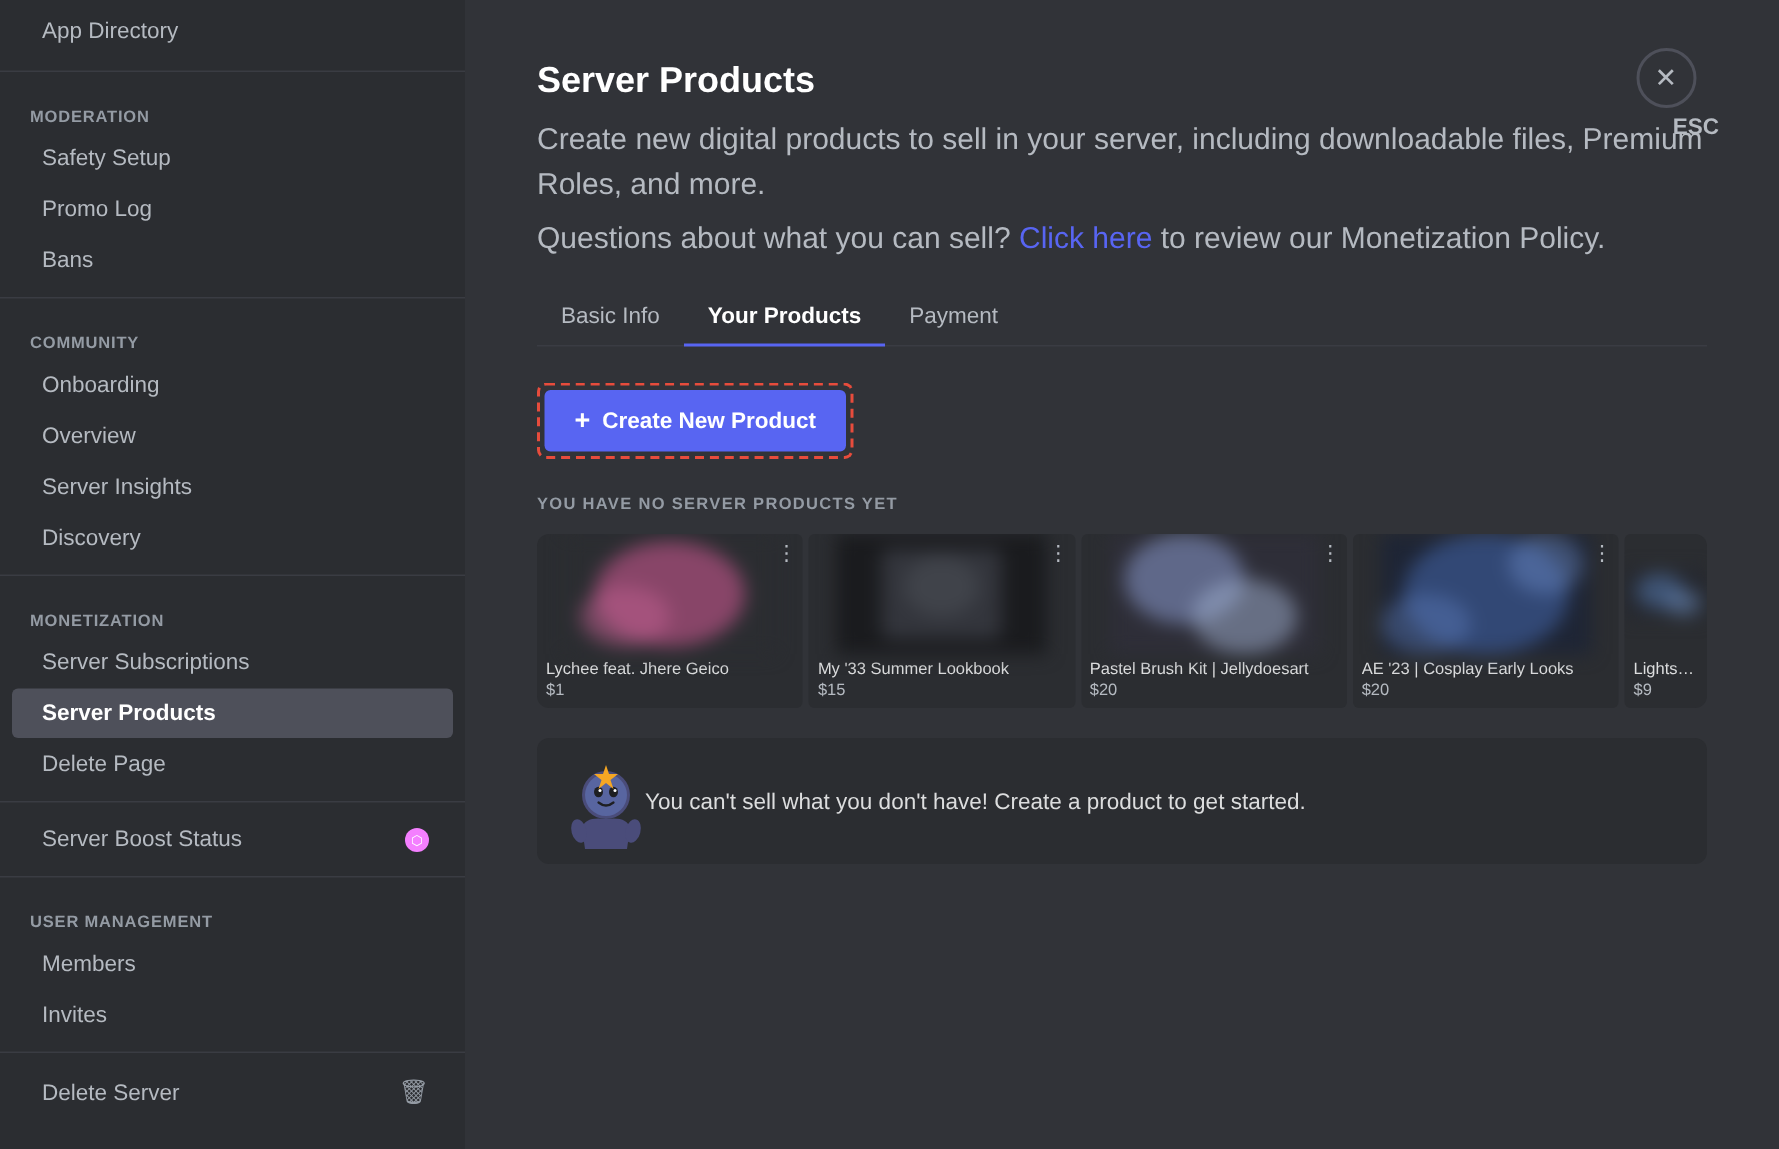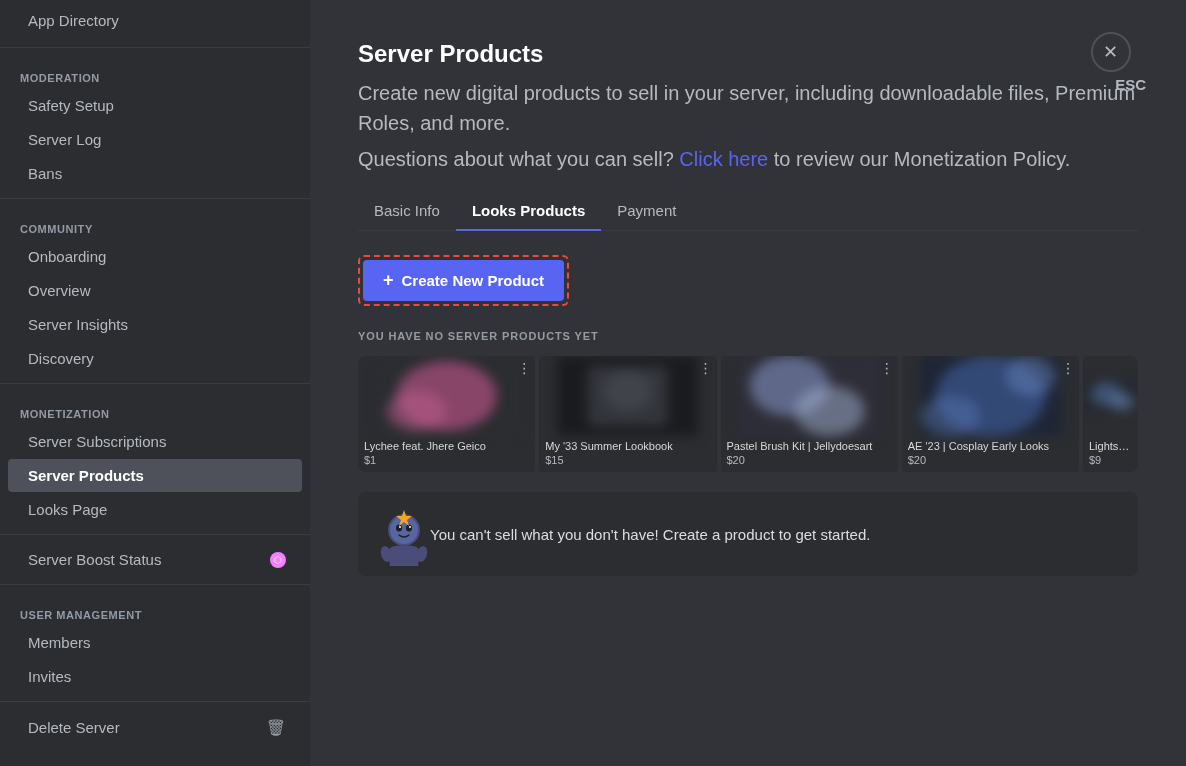--- a/index.html
+++ b/index.html
@@ -266,21 +266,21 @@
   <div class="sidebar-top-item">
     <span>App Directory</span>
   </div>
   <div class="sidebar-divider"></div>
 
   <div class="sidebar-section-label">MODERATION</div>
   <div class="sidebar-item">
     <span>Safety Setup</span>
   </div>
   <div class="sidebar-item">
-    <span>Server Log</span>
+    <span>Promo Log</span>
   </div>
   <div class="sidebar-item">
     <span>Bans</span>
   </div>
   <div class="sidebar-divider"></div>
 
   <div class="sidebar-section-label">COMMUNITY</div>
   <div class="sidebar-item">
     <span>Onboarding</span>
   </div>
@@ -296,21 +296,21 @@
   <div class="sidebar-divider"></div>
 
   <div class="sidebar-section-label">MONETIZATION</div>
   <div class="sidebar-item">
     <span>Server Subscriptions</span>
   </div>
   <div class="sidebar-item active">
     <span>Server Products</span>
   </div>
   <div class="sidebar-item">
-    <span>Looks Page</span>
+    <span>Delete Page</span>
   </div>
   <div class="sidebar-divider"></div>
 
   <div class="sidebar-item">
     <span>Server Boost Status</span>
     <span class="badge-icon">⬡</span>
   </div>
   <div class="sidebar-divider"></div>
 
   <div class="sidebar-section-label">USER MANAGEMENT</div>
@@ -350,21 +350,21 @@
     <a href="#">Click here</a>
     <span> to review our Monetization Policy.</span>
   </p>
 
   
   <div class="tabs">
     <div class="tab">
       <span>Basic Info</span>
     </div>
     <div class="tab active">
-      <span>Looks Products</span>
+      <span>Your Products</span>
     </div>
     <div class="tab">
       <span>Payment</span>
     </div>
   </div>
 
   
   <div class="create-btn-wrapper">
     <button class="create-btn">
       <span class="plus">+</span>

